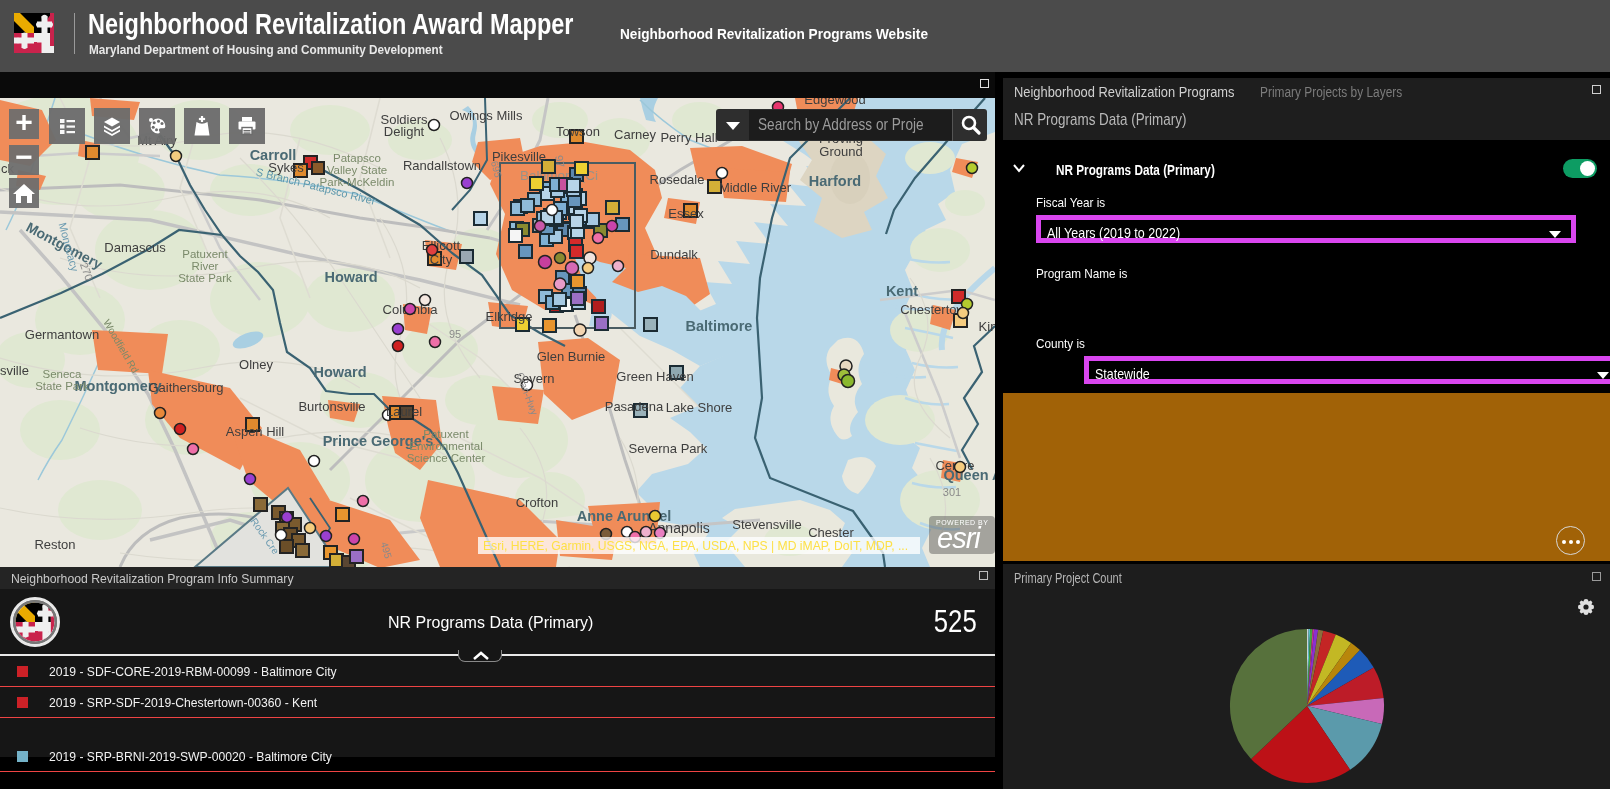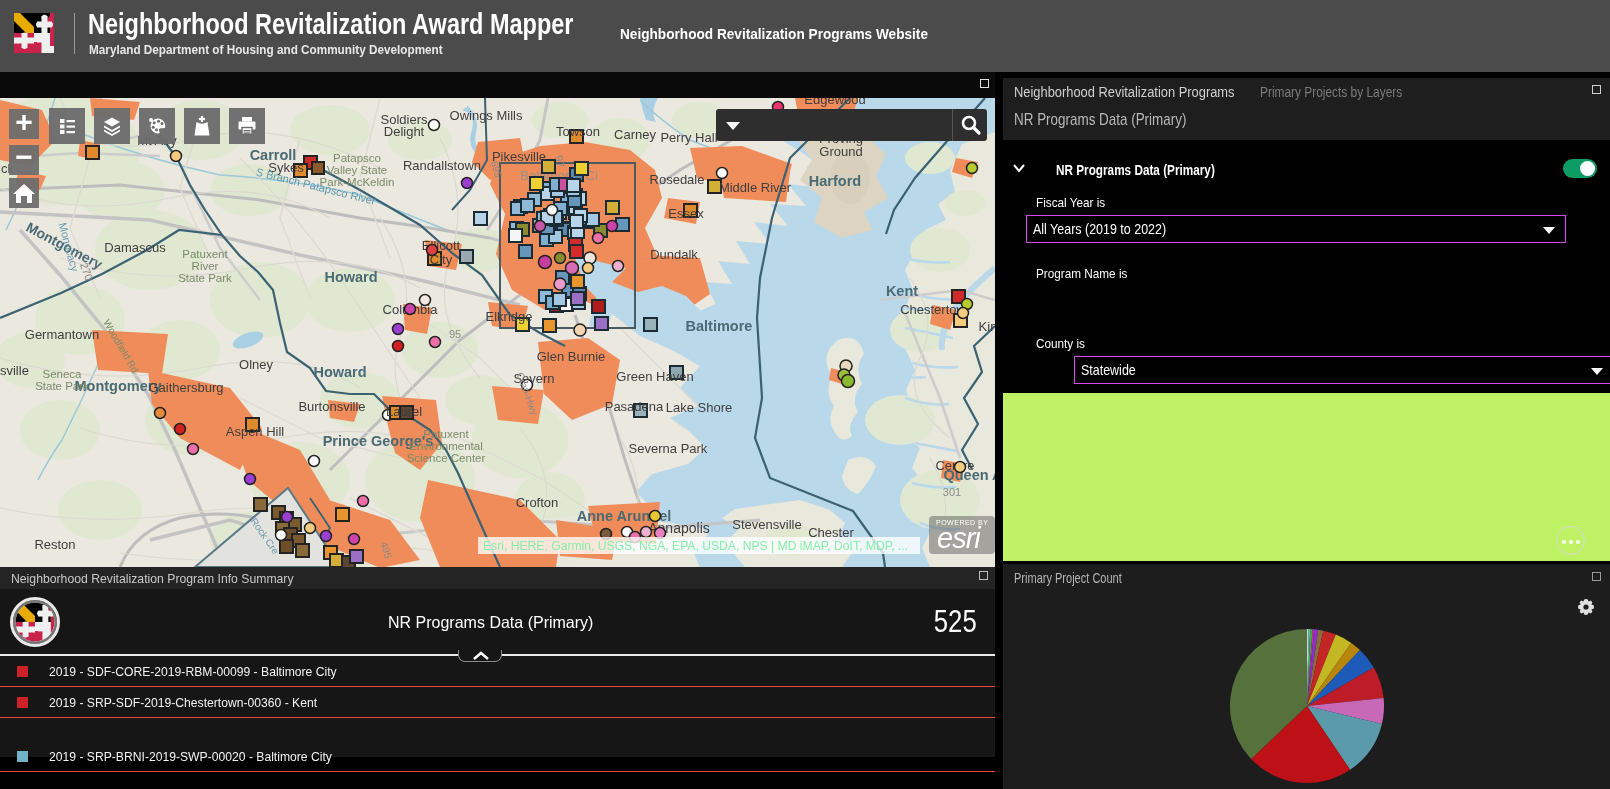--- a/index.html
+++ b/index.html
@@ -28,40 +28,40 @@
 #tb1 { left:49px; } #tb2 { left:94px; } #tb3 { left:139px; } #tb4 { left:184px; } #tb5 { left:229px; }
 .tbtn svg, #home svg { position:absolute; left:0; top:0; }
 
 #search { position:absolute; left:716px; top:37px; width:271px; height:32px; background:#2e2e2e; border-radius:3px; }
 #search .arr { position:absolute; left:0; top:0; width:33px; height:32px; }
 #search .arr:after { content:""; position:absolute; left:10px; top:13px; border-left:7px solid transparent; border-right:7px solid transparent; border-top:8px solid #fff; }
 #search .inp { position:absolute; left:33px; top:1px; width:203px; height:30px; background:#1c1c1c; color:#9b9b9b; font-size:17px; line-height:30px; white-space:nowrap; overflow:hidden; }
 #search .inp i { position:absolute; left:9px; font-style:normal; transform:scaleX(0.8); transform-origin:0 0; }
 #search .mag { position:absolute; right:0; top:0; width:35px; height:32px; border-left:1px solid #555; }
 
-#attrib { position:absolute; left:478px; top:465px; width:442px; height:17px; background:rgba(255,255,255,0.78); color:#86efac; font-size:13.5px; line-height:17px; white-space:nowrap; overflow:hidden; }
+#attrib { position:absolute; left:478px; top:465px; width:442px; height:17px; background:rgba(255,255,255,0.78); color:#fde047; font-size:13.5px; line-height:17px; white-space:nowrap; overflow:hidden; }
 #attrib i { position:absolute; left:5px; font-style:normal; transform:scaleX(0.9); transform-origin:0 0; }
 #esri { position:absolute; left:929px; top:444px; width:66px; height:38px; background:rgba(80,80,80,0.45); border-radius:4px; color:#fff; }
 #esri .pb { position:absolute; left:7px; top:3px; font-size:7px; color:#fff; letter-spacing:0.5px;}
 #esri .es { position:absolute; left:8px; top:6px; font-size:29px; font-weight:normal; font-style:italic; letter-spacing:-1px;}
 
 
-#prt { position:absolute; left:1003px; top:78px; width:607px; height:483px; background:#bef264;text-align:center; }
+#prt { position:absolute; left:1003px; top:78px; width:607px; height:483px; background:#a16207;text-align:center; }
 #prt .phd { position:absolute; left:0; top:0; width:607px; height:62px; background:#1e1e1e; }
 #prt .t1 { position:absolute; left:11px; top:6px; font-size:14px; color:#d0d0d0; transform:scaleX(0.92); transform-origin:0 0; white-space:nowrap; }
 #prt .t2 { position:absolute; left:257px; top:6px; font-size:14px; color:#7c7c7c; transform:scaleX(0.85); transform-origin:0 0; white-space:nowrap; }
 #prt .t3 { position:absolute; left:11px; top:32px; font-size:17px; color:#b9b9b9; transform:scaleX(0.79); transform-origin:0 0; white-space:nowrap; }
 .maxico { position:absolute; width:9px; height:9px; border:1.5px solid #cfcfcf; }
 #prt .body { position:absolute; left:0; top:62px; width:607px; height:253px; background:#000; }
 #prt .chev { position:absolute; left:9px; top:21px; width:14px; height:14px; }
 #prt .lname { position:absolute; left:53px; top:22px; font-size:14px; font-weight:bold; color:#fff; transform:scaleX(0.84); transform-origin:0 0; white-space:nowrap; }
 #prt .tog { position:absolute; left:560px; top:19px; width:34px; height:19px; background:#0d9c63; border-radius:10px; }
 #prt .tog:after { content:""; position:absolute; right:2px; top:2px; width:15px; height:15px; border-radius:50%; background:#fff; }
 #prt label { position:absolute; left:33px; font-size:13.5px; color:#fdfdfd; transform:scaleX(0.87); transform-origin:0 0; white-space:nowrap; }
-.sel { position:absolute; left:23px; width:540px; height:28px; background:#000; border:1px solid #d946ef; color:#fff; font-size:14.5px; line-height:26px; }
+.sel { position:absolute; left:33px; width:540px; height:28px; background:#000; border:5px solid #d946ef; color:#fff; font-size:14.5px; line-height:26px; }
 .sel i { position:absolute; left:6px; font-style:normal; transform:scaleX(0.86); transform-origin:0 0; white-space:nowrap; }
 .sel:after { content:""; position:absolute; right:10px; top:11px; border-left:6px solid transparent; border-right:6px solid transparent; border-top:7px solid #fff; }
 #dots { position:absolute; left:1556px; top:526px; width:29px; height:29px; border:1.5px solid #d8d8d8; border-radius:50%; }
 #dots span { position:absolute; top:12.5px; width:4px; height:4px; border-radius:50%; background:#fff; }
 
 
 #pbl { position:absolute; left:0; top:567px; width:995px; height:190px; background:#161616; }
 #pbl .phd { position:absolute; left:0; top:0; width:995px; height:22px; background:#242424; }
 #pbl .phd .t { position:absolute; left:11px; top:4px; font-size:13px; color:#c9c9c9; transform:scaleX(0.94); transform-origin:0 0; white-space:nowrap; }
 #pbl .flagcirc { position:absolute; left:10px; top:30px; width:50px; height:50px; border-radius:50%; border:3px solid #e9e9e9; background:#666; overflow:hidden; }
@@ -558,20 +558,23 @@
         <svg width="36" height="36" viewBox="0 0 36 36">
 <rect x="13" y="9" width="10" height="4.5" fill="#fff"></rect>
 <rect x="9.5" y="13.5" width="17" height="8" rx="1" fill="#fff"></rect>
 <rect x="13" y="19.5" width="10" height="7" fill="#fff" stroke="#6c6c6c" stroke-width="1.4"></rect>
 <rect x="14.5" y="22" width="7" height="1.4" fill="#6c6c6c"></rect>
           <rect x="14.5" y="24.4" width="7" height="1.4" fill="#6c6c6c"></rect>
 </svg>
       </div>
     <div id="search">
       <div class="arr"></div>
+      <div class="inp">
+          <i>Search by Address or Proje</i>
+        </div>
       <div class="mag">
           <svg width="35" height="32" viewBox="0 0 35 32" style="position:absolute;left:0;top:0;">
 <circle cx="16" cy="14" r="6" fill="none" stroke="#fff" stroke-width="2.6"></circle>
 <line x1="20.5" y1="18.5" x2="26" y2="24" stroke="#fff" stroke-width="3.2" stroke-linecap="round"></line>
 </svg>
         </div>
     </div>
     <div id="attrib">
         <i>Esri, HERE, Garmin, USGS, NGA, EPA, USDA, NPS | MD iMAP, DoIT, MDP, ...</i>
       </div>

